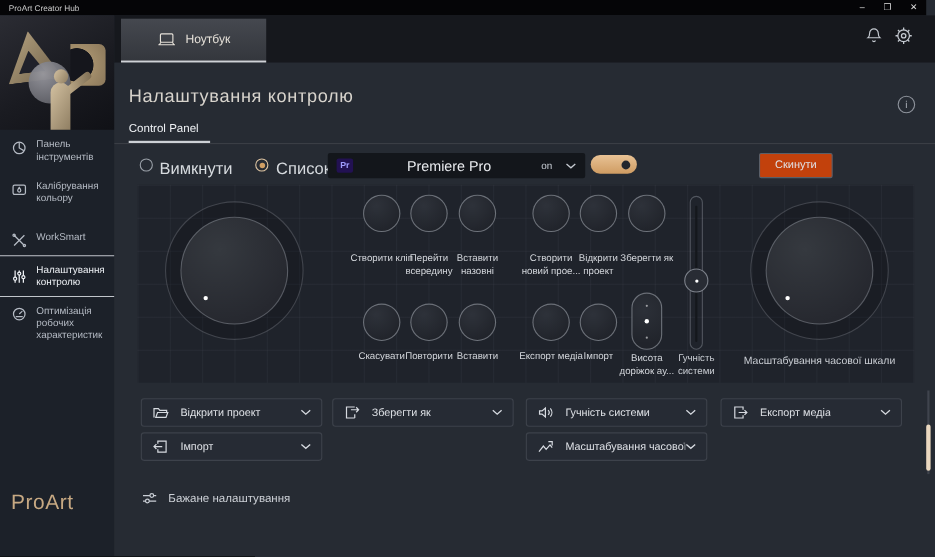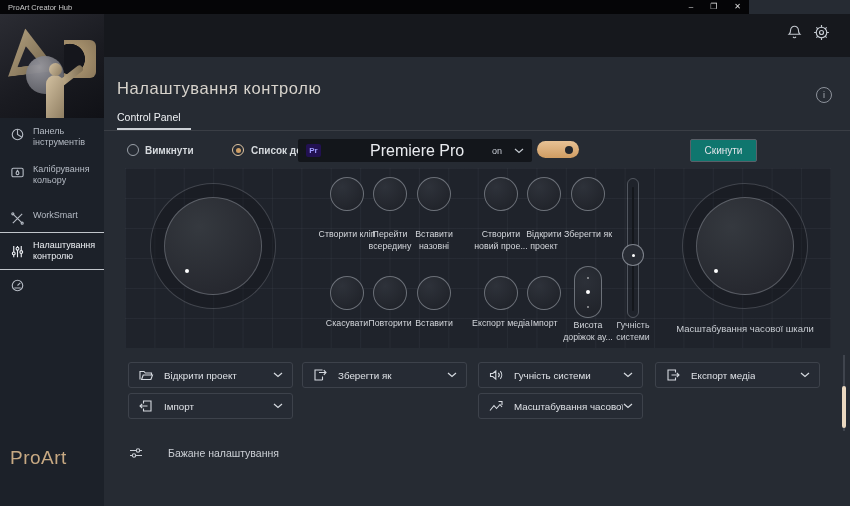--- a/index.html
+++ b/index.html
@@ -1,20 +1,20 @@
 <!DOCTYPE html>
 <html><head>
 <meta charset="utf-8">
 <style>
   * { margin:0; padding:0; box-sizing:border-box; }
   html,body { background:#000; width:850px; height:506px; font-family:"Liberation Sans", sans-serif; }
   .app { position:relative; width:850px; height:506px; background:#262b33; overflow:hidden; }
 
   
-  .titlebar { position:absolute; top:0; left:0; width:749px; height:14px; background:#050507;
+  .titlebar { position:absolute; top:0; left:0; width:842px; height:14px; background:#050507;
     display:flex; align-items:center; padding:0 8px; color:#c9c9c9; font-size:7.5px; }
   .win-controls { margin-left:auto; display:flex; gap:17px; color:#e0e0e0; font-size:8px; }
   .win-controls span { cursor:default; line-height:14px; }
 
   
   .sidebar { position:absolute; left:0; top:14px; width:104px; height:492px; background:#1c2129; }
   .artwork { position:absolute; left:0; top:0; width:104px; height:104px; overflow:hidden;
     background:linear-gradient(150deg,#2b2c33 0%,#1a1b21 55%,#101116 100%); }
   .tri { position:absolute; left:5px; top:14px; width:50px; height:46px;
     clip-path:polygon(0 100%,46% 0,100% 100%); background:linear-gradient(135deg,#b9a683,#6e6049); transform:rotate(-7deg); }
@@ -52,33 +52,33 @@
     border:1px solid #8d929b; color:#aeb3bb; font-size:9px; display:flex; align-items:center; justify-content:center; cursor:pointer; }
   .cp-tab { position:absolute; left:13px; top:54px; font-size:10.5px; font-weight:normal; color:#eef1f4; cursor:pointer; }
   .cp-underline { position:absolute; left:13px; top:71px; width:74px; height:2px; background:#cdd1d6; }
   .divider { position:absolute; left:0; top:73px; width:746px; height:1px; background:#3a3e45; }
 
   
   .radio { position:absolute; width:12px; height:12px; border-radius:50%; cursor:pointer; }
   .radio-off { border:1.5px solid #9aa0a8; }
   .radio-on { border:1.5px solid #ddc4a2; display:flex; align-items:center; justify-content:center; }
   .radio-on::after { content:""; width:5px; height:5px; border-radius:50%; background:#cf9e63; }
-  .tb-label { position:absolute; font-size:10px; color:#d6dade; cursor:pointer;font-weight:bold; }
+  .tb-label { position:absolute; font-size:15px; color:#d6dade; cursor:pointer; }
   .appbox { position:absolute; left:194px; top:82px; width:234px; height:23px; background:#13161b;
     border-radius:2px; display:flex; align-items:center; padding:0 8px; cursor:pointer; }
   .pr-badge { width:15px; height:13px; background:#221152; border-radius:2px; color:#a09dff; font-size:8px;
     font-weight:bold; display:flex; align-items:center; justify-content:center; }
-  .app-name { margin-left:9px; font-size:16px; color:#e9ebef;padding-left:40px; }
+  .app-name { margin-left:9px; font-size:13px; color:#e9ebef;padding-left:40px; }
   .app-state { margin-left:auto; font-size:9px; color:#c9ced6; }
   .appbox svg { margin-left:12px; }
   .toggle { position:absolute; left:433px; top:84px; width:42px; height:17px; border-radius:9px;
     background:linear-gradient(180deg,#e8c295,#cf9c62); cursor:pointer; }
   .toggle::after { content:""; position:absolute; right:6px; top:4.5px; width:8px; height:8px; border-radius:50%; background:#23262c; }
   .ghost-btn { position:absolute; top:82px; height:23px; border:1px solid #5a5f68; border-radius:2px;
-    background:#0f766e; color:#e0e3e8; font-size:10px; display:flex; align-items:center; justify-content:center; cursor:pointer; }
+    background:#c2410c; color:#e0e3e8; font-size:10px; display:flex; align-items:center; justify-content:center; cursor:pointer; }
 
   
   .panel { position:absolute; left:21px; top:111px; width:706px; height:180px; background:#1f232b;
     background-image:linear-gradient(rgba(170,180,200,.055) 1px, transparent 1px),
                      linear-gradient(90deg, rgba(170,180,200,.055) 1px, transparent 1px);
     background-size:29.4px 30px; }
   .dial-outer { position:absolute; width:126px; height:126px; border-radius:50%;
     border:1px solid rgba(205,210,220,.22); background:rgba(8,10,14,.22); cursor:grab; }
   .dial-inner { position:absolute; width:98px; height:98px; border-radius:50%;
     border:1px solid rgba(200,206,216,.3);
@@ -105,21 +105,21 @@
     border-radius:3px; display:flex; align-items:center; padding:0 9px; cursor:pointer; }
   .dd svg { flex:0 0 auto; color:#d6dae0; }
   .dd-label { margin-left:10px; font-size:9.8px; color:#dde0e5; white-space:nowrap; overflow:hidden; }
   .dd .chev { margin-left:auto; color:#c4c9d0; }
   .row1 { top:305px; } .row2 { top:336px; }
 
   .sb-track { position:absolute; left:739px; top:298px; width:2px; height:76px; background:#3f444d; }
   .sb-thumb { position:absolute; left:738px; top:329px; width:4px; height:42px; background:#ead8c0; border-radius:2px; cursor:grab; }
 
   
-  .pref-row { position:absolute; left:24px; top:386px; height:20px; display:flex; align-items:center; gap:24px;
+  .pref-row { position:absolute; left:24px; top:386px; height:20px; display:flex; align-items:center; gap:9px;
     color:#c9ced5; cursor:pointer; }
   .pref-label { font-size:10.5px; color:#ccd0d6; }
   .save-btn { position:absolute; left:599px; top:383px; width:128px; height:27px; border-radius:3px;
     background:linear-gradient(100deg,#f6e5cd,#c5a175); color:#35302a; font-size:10.5px;
     display:flex; align-items:center; justify-content:center; cursor:pointer; box-shadow:0 1px 3px rgba(0,0,0,.4); }
 
   svg { display:block; }
 </style>
 </head>
 <body>
@@ -189,26 +189,36 @@
       <span class="nav-label">Налаштування контролю</span>
     </div>
 
     <div class="nav-item" style="top:263px">
       <span>
         <svg width="15" height="15" viewBox="0 0 16 16" fill="none" stroke="currentColor" stroke-width="1.2">
             <circle cx="8" cy="8" r="5.6"></circle>
             <path d="M8 8 L11 5.2 M4.6 10.6 h6.8"></path>
           </svg>
       </span>
+      <span class="nav-label">Оптимізація робочих характеристик</span>
     </div>
 
     <div class="logo">ProArt</div>
   </div>
 
   <div class="tabbar">
+    <div class="device-tab">
+      <span>
+        <svg width="17" height="14" viewBox="0 0 18 14" fill="none" stroke="currentColor" stroke-width="1.1">
+            <rect x="3" y="1.5" width="12" height="8" rx="1"></rect>
+            <path d="M1 12 h16 M3.5 9.5 L2 12 M14.5 9.5 L16 12"></path>
+          </svg>
+      </span>
+      <span>Ноутбук</span>
+    </div>
     <span class="topbar-icon" style="left:682px; top:10px">
       <svg width="17" height="17" viewBox="0 0 17 17" fill="none" stroke="currentColor" stroke-width="1.1">
           <path d="M8.5 2.2 a3.9 3.9 0 0 1 3.9 3.9 c0 3 1.5 4.2 1.5 4.2 H3.1 c0 0 1.5-1.2 1.5-4.2 A3.9 3.9 0 0 1 8.5 2.2 z"></path>
           <path d="M7.1 12.8 a1.5 1.5 0 0 0 2.8 0"></path>
         </svg>
     </span>
     <span class="topbar-icon" style="left:708px; top:9px">
       <svg width="19" height="19" viewBox="0 0 18 18" fill="none" stroke="currentColor" stroke-width="1.1">
           <circle cx="9" cy="9" r="5"></circle>
           <circle cx="9" cy="9" r="1.9"></circle>

